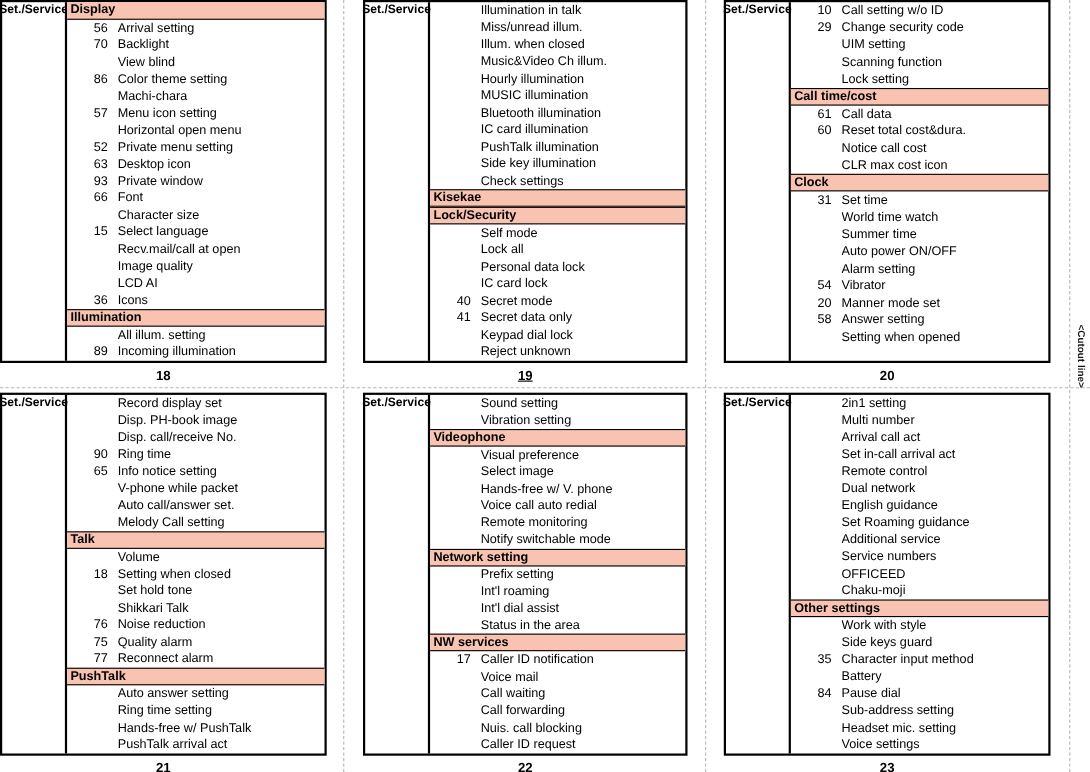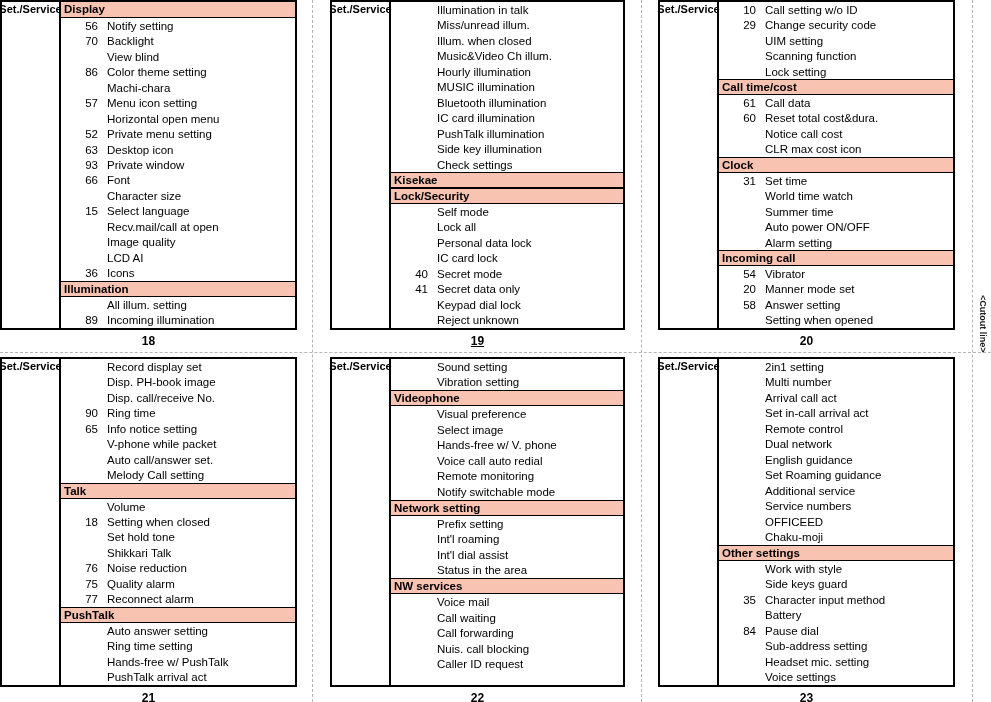--- a/index.html
+++ b/index.html
@@ -135,21 +135,21 @@
     <div class="panel" style="left: 0px; top: 0px; width: 297px; height: 330px;">
       <div class="panel-cat">
         <span>Set./Service</span>
       </div>
       <div class="panel-rows">
         <div class="row header first">
           <span>Display</span>
         </div>
         <div class="row">
           <span class="num">56</span>
-          <span class="label">Notify setting</span>
+          <span class="label">Arrival setting</span>
         </div>
         <div class="row">
           <span class="num">70</span>
           <span class="label">Backlight</span>
         </div>
         <div class="row">
           <span class="num"></span>
           <span class="label">View blind</span>
         </div>
         <div class="row">
@@ -372,23 +372,20 @@
           <span class="label">Summer time</span>
         </div>
         <div class="row">
           <span class="num"></span>
           <span class="label">Auto power ON/OFF</span>
         </div>
         <div class="row">
           <span class="num"></span>
           <span class="label">Alarm setting</span>
         </div>
-        <div class="row header">
-          <span>Incoming call</span>
-        </div>
         <div class="row">
           <span class="num">54</span>
           <span class="label">Vibrator</span>
         </div>
         <div class="row">
           <span class="num">20</span>
           <span class="label">Manner mode set</span>
         </div>
         <div class="row">
           <span class="num">58</span>
@@ -547,20 +544,24 @@
           <span class="label">Int'l dial assist</span>
         </div>
         <div class="row">
           <span class="num"></span>
           <span class="label">Status in the area</span>
         </div>
         <div class="row header">
           <span>NW services</span>
         </div>
         <div class="row">
+          <span class="num">17</span>
+          <span class="label">Caller ID notification</span>
+        </div>
+        <div class="row">
           <span class="num"></span>
           <span class="label">Voice mail</span>
         </div>
         <div class="row">
           <span class="num"></span>
           <span class="label">Call waiting</span>
         </div>
         <div class="row">
           <span class="num"></span>
           <span class="label">Call forwarding</span>

